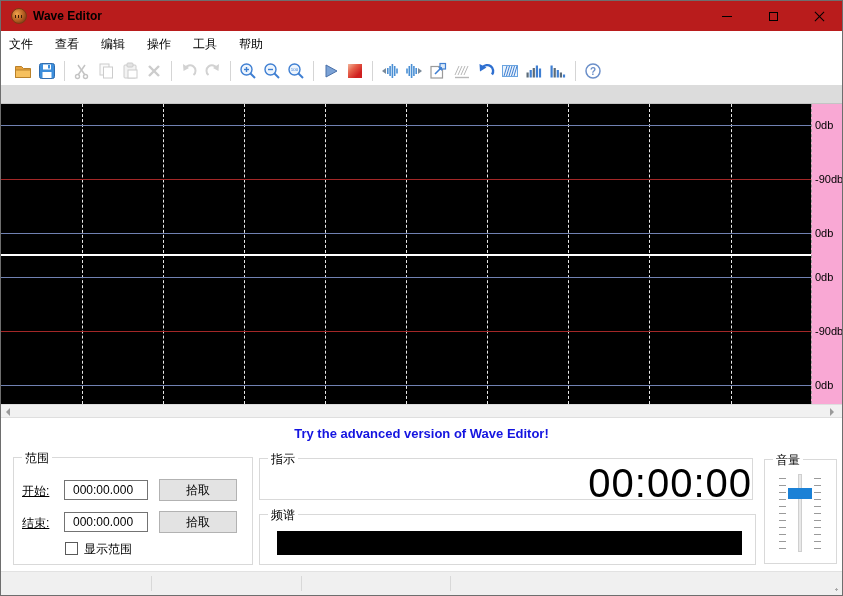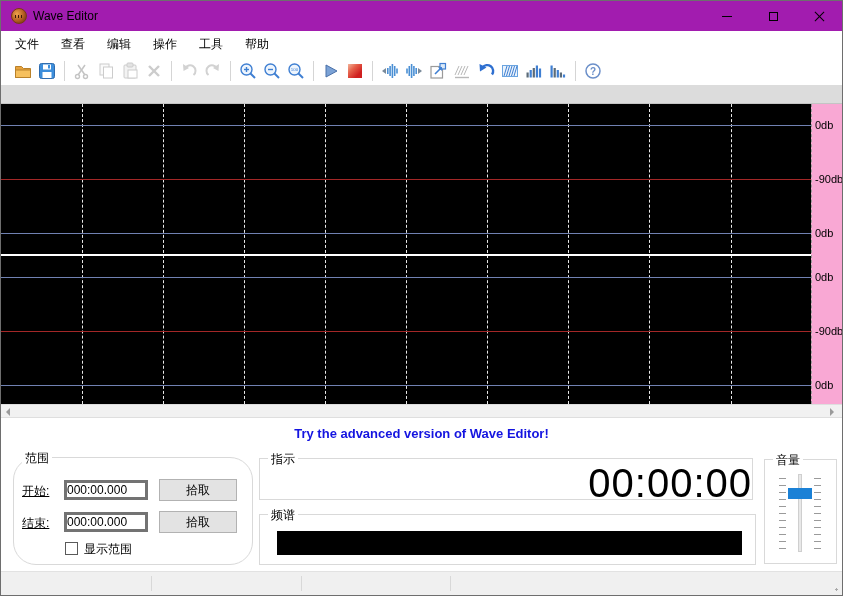--- a/index.html
+++ b/index.html
@@ -5,37 +5,37 @@
   * { margin:0; padding:0; box-sizing:border-box; }
   html,body { background:#cccccc; }
   body { font-family:"Liberation Sans","DejaVu Sans",sans-serif; }
 
   .window {
     position:relative; width:843px; height:596px; background:#ffffff;
     border:1px solid #6e6e6e; overflow:hidden;
   }
 
   
-  .titlebar { position:absolute; top:0; left:0; right:0; height:30px; background:#a21caf; }
+  .titlebar { position:absolute; top:0; left:0; right:0; height:30px; background:#b91c1c;font-weight:bold; }
   .app-icon { position:absolute; left:10px; top:7px; width:16px; height:16px; border-radius:50%;
     background:radial-gradient(circle at 35% 35%, #f0a44a 0%, #b05a20 55%, #5a2a10 100%);
     border:1px solid #7a3a12; }
   .app-icon:before { content:""; position:absolute; left:3px; top:6px; width:8px; height:3px;
     background:repeating-linear-gradient(90deg,#3a1a08 0 1px, transparent 1px 3px); }
   .title-text { position:absolute; left:32px; top:0; line-height:30px; font-size:12px; color:#000; }
   .winbtn { position:absolute; top:0; width:46px; height:30px; display:flex; align-items:center; justify-content:center; }
   .winbtn.min { right:92px; } .winbtn.max { right:46px; } .winbtn.close { right:0; }
   .glyph-min { width:10px; height:1px; background:#000; }
   .glyph-max { width:9px; height:9px; border:1px solid #000; }
   .glyph-close { position:relative; width:11px; height:11px; }
   .glyph-close:before,.glyph-close:after { content:""; position:absolute; left:-1px; top:5px; width:13px; height:1px; background:#000; }
   .glyph-close:before { transform:rotate(45deg);} .glyph-close:after { transform:rotate(-45deg);}
 
   
-  .menubar { position:absolute; top:30px; left:0; right:0; height:26px; background:#fff; padding-left:6px; display:flex; align-items:center; }
+  .menubar { position:absolute; top:30px; left:0; right:0; height:26px; background:#fff; padding-left:0; display:flex; align-items:center; }
   .menu-item { font-size:12px; color:#000; padding:4px 8px; margin-right:6px; cursor:default; }
 
   
   .toolbar { position:absolute; top:56px; left:0; right:0; height:28px; background:#fff; display:flex; align-items:center; padding-left:10px; }
   .tbtn { width:24px; height:24px; display:flex; align-items:center; justify-content:center; }
   .tsep { width:1px; height:20px; background:#d5d5d5; margin:0 5px; }
   .stop-sq { width:14px; height:14px; background:linear-gradient(135deg,#f2b49a 0%,#e6604a 35%,#cf1f1f 75%); }
 
   
   .ruler { position:absolute; top:84px; left:0; right:0; height:19px; background:#dcdcdc; border-bottom:1px solid #c4c4c4; }
@@ -59,24 +59,24 @@
 
   
   .panel { position:absolute; top:417px; left:0; right:0; height:153px; background:#fff; }
   .tab { position:absolute; left:5px; top:7px; width:147px; height:26px; background:#fff;
     border:1px solid #b8b8b8; border-bottom:none; font-size:12px; line-height:25px; padding-left:10px; }
   .promo { position:absolute; left:0; right:0; top:8px; text-align:center; font-size:13px; font-weight:bold; color:#1414e0; }
 
   .group { position:absolute; border:1px solid #d9d9d9; background:#fff; }
   .group-label { position:absolute; top:-8px; left:8px; background:#fff; padding:0 3px; font-size:12px; color:#000; }
 
-  .grp-range { left:12px; top:39px; width:240px; height:108px;border-radius:23px; }
+  .grp-range { left:12px; top:39px; width:240px; height:108px; }
   .fld-label { position:absolute; left:8px; font-size:12px; color:#000;text-decoration:underline; }
-  .time-input { position:absolute; left:50px; width:84px; height:20px; border:3px solid #737373; font-size:12px;
-    font-family:"Liberation Sans","DejaVu Sans",sans-serif; padding-left:0; color:#000; background:#fff; }
+  .time-input { position:absolute; left:50px; width:84px; height:20px; border:1px solid #737373; font-size:12px;
+    font-family:"Liberation Sans","DejaVu Sans",sans-serif; padding-left:8px; color:#000; background:#fff; }
   .pick-btn { position:absolute; left:145px; width:78px; height:22px; background:#e3e3e3; border:1px solid #b2b2b2;
     font-size:12px; font-family:"Liberation Sans","DejaVu Sans",sans-serif; color:#000; }
   .chk { position:absolute; left:51px; top:84px; width:13px; height:13px; border:1px solid #5a5a5a; background:#fff; }
   .chk-label { position:absolute; left:70px; top:83px; font-size:12px; color:#000; }
 
   .grp-indicator { left:258px; top:40px; width:494px; height:42px; }
   .time-display { position:absolute; left:0; right:0; top:2px; text-align:right; font-size:40px; font-weight:normal;
     color:#000; letter-spacing:1px; }
 
   .grp-spectrum { left:258px; top:96px; width:497px; height:51px; }

